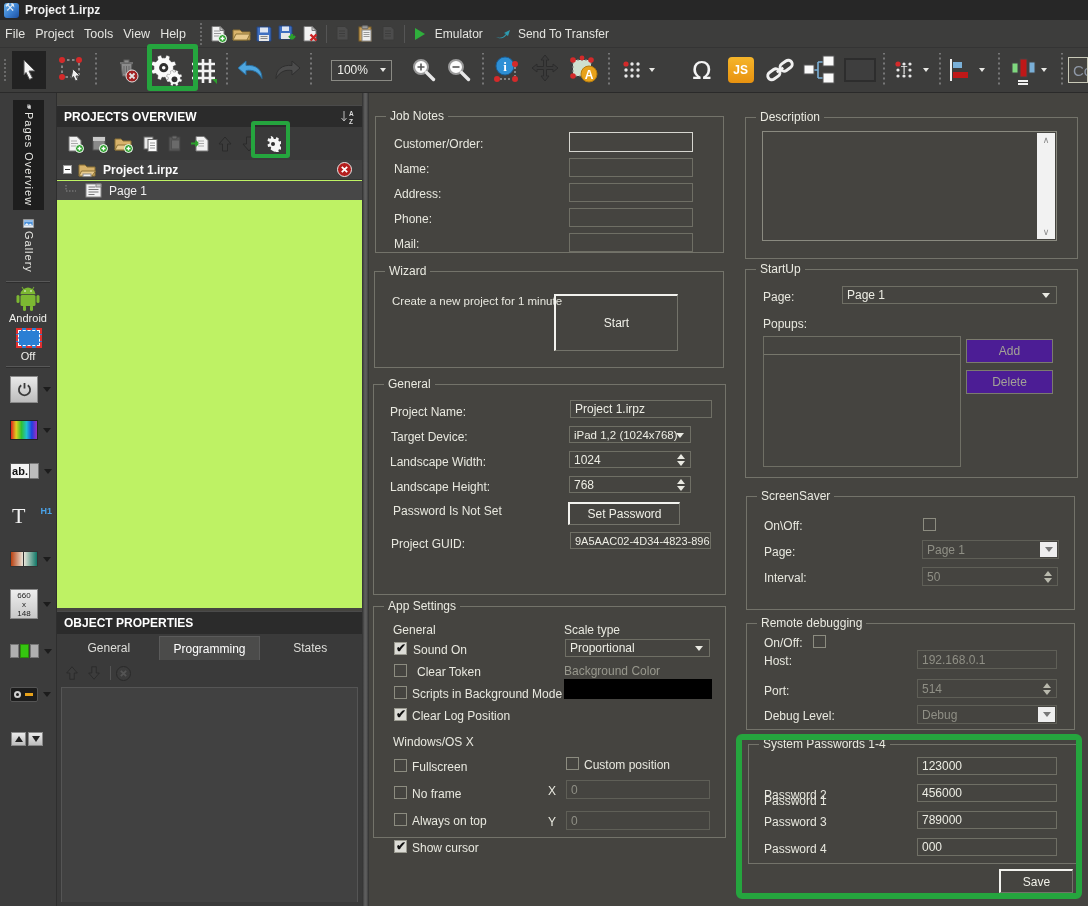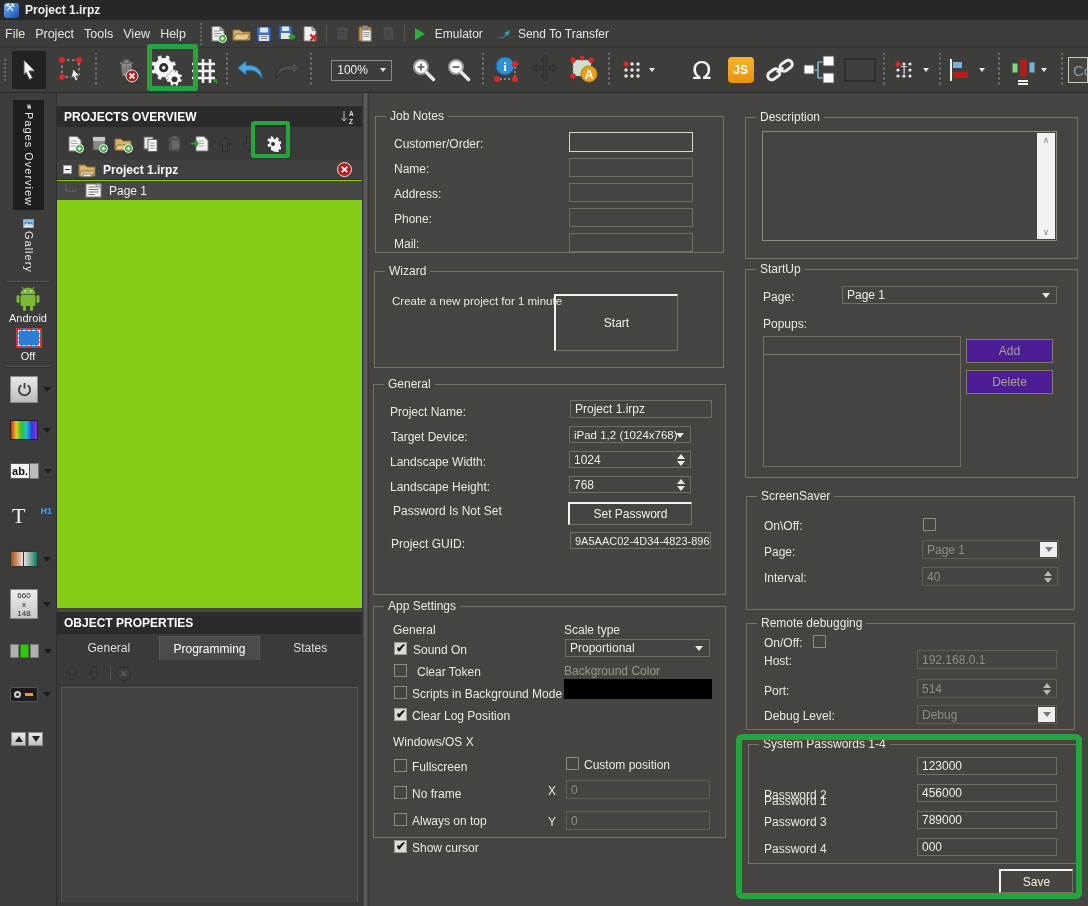--- a/index.html
+++ b/index.html
@@ -38,21 +38,21 @@
   #rail { left:0; top:93px; width:57px; height:813px; background:#3c3c3c; border-right:1px solid #2e2e2e; }
   .rail-tab { position:absolute; left:13px; width:31px; display:flex; flex-direction:column; align-items:center; padding:4px 0; }
   .vtext { writing-mode:vertical-rl; font-size:11px; color:#e8e8e4; letter-spacing:1px; margin-top:3px; white-space:nowrap; }
   .rail-sep { position:absolute; left:6px; width:44px; height:1px; background:#585858; box-shadow:0 1px 0 #2e2e2e; }
   .rail-item { position:absolute; display:flex; align-items:center; }
   .rail-caret { width:0; height:0; border-left:4px solid transparent; border-right:4px solid transparent; border-top:5px solid #1c1c1c; margin-left:5px; }
   .rail-lbl { position:absolute; font-size:11px; color:#f0f0ec; text-align:center; width:56px; left:0; }
 
   
   .panel-hdr { background:#2b2b2b; border-top:1px solid #4a4a4a; color:#ffffff; font-weight:bold; font-size:12px; display:flex; align-items:center; padding-left:7px; }
-  #projects-panel { left:57px; top:105px; width:305px; height:503px; background:#84cc16; }
+  #projects-panel { left:57px; top:105px; width:305px; height:503px; background:#bef264; }
   #projects-hdr { position:absolute; left:0; top:0; width:305px; height:22px; }
   #projects-tools { position:absolute; left:0; top:22px; width:305px; height:33px; display:flex; align-items:center; background:#3a3a3a; padding-left:6px; }
   .pt-ico { width:22px; height:22px; margin:0 1px; display:flex; align-items:center; justify-content:center; }
   .tree-row { position:absolute; left:0; width:305px; height:20px; display:flex; align-items:center; }
   #splitter { left:362px; top:93px; width:7px; height:813px; background:linear-gradient(90deg,#2f2f2f,#5d5d5d 40%,#5d5d5d 60%,#2f2f2f); }
 
   #objprops-panel { left:57px; top:611px; width:305px; height:295px; background:#3a3a3a; }
   #objprops-hdr { position:absolute; left:0; top:0; width:305px; height:23px; }
   .op-tabs { position:absolute; left:2px; top:25px; width:301px; height:24px; display:flex; }
   .op-tab { flex:1; display:flex; align-items:center; justify-content:center; color:#dededa; font-size:12px; }
@@ -694,21 +694,21 @@
 </div>
 <div class="abs frow-label" style="left:390px;top:480px;">Landscape Height:</div>
 <div class="abs tinput" style="left:569px;top:476px;width:122px;height:17px;">
   <span>768</span>
   <div class="spin">
       <i class="up"></i>
       <i class="dn"></i>
     </div>
 </div>
 <div class="abs frow-label" style="left:393px;top:504px;">Password Is Not Set</div>
-<div class="abs btn3d" style="left:568px;top:502px;width:124px;height:23px;">
+<div class="abs btn3d" style="left:568px;top:502px;width:112px;height:23px;">
   <span>Set Password</span>
 </div>
 <div class="abs frow-label" style="left:391px;top:537px;">Project GUID:</div>
 <div class="abs tinput" style="left:570px;top:532px;width:141px;height:17px;font-size:11px;">
     <span>9A5AAC02-4D34-4823-896F</span>
   </div>
 
 <div class="group" style="left:373px;top:606px;width:353px;height:232px;">
   <div class="glabel">App Settings</div>
 </div>
@@ -786,21 +786,21 @@
 <div class="abs chk" style="left:923px;top:518px;"></div>
 <div class="abs frow-label" style="left:764px;top:545px;">Page:</div>
 <div class="abs tinput disabled" style="left:922px;top:540px;width:137px;height:19px;">
   <span>Page 1</span>
   <div class="combo-btn">
       <i></i>
     </div>
 </div>
 <div class="abs frow-label" style="left:764px;top:571px;">Interval:</div>
 <div class="abs tinput disabled" style="left:922px;top:567px;width:136px;height:19px;">
-  <span>40</span>
+  <span>50</span>
   <div class="spin dim">
       <i class="up"></i>
       <i class="dn"></i>
     </div>
 </div>
 
 <div class="group" style="left:746px;top:623px;width:329px;height:107px;">
   <div class="glabel">Remote debugging</div>
 </div>
 <div class="abs frow-label" style="left:764px;top:636px;">On/Off:</div>

